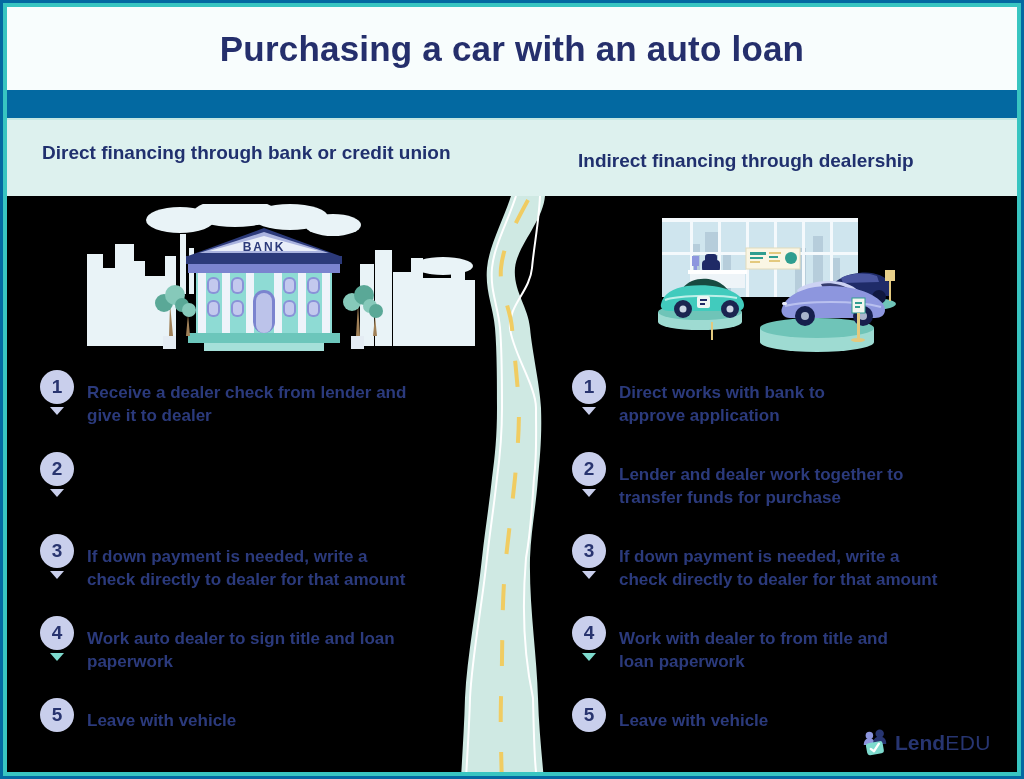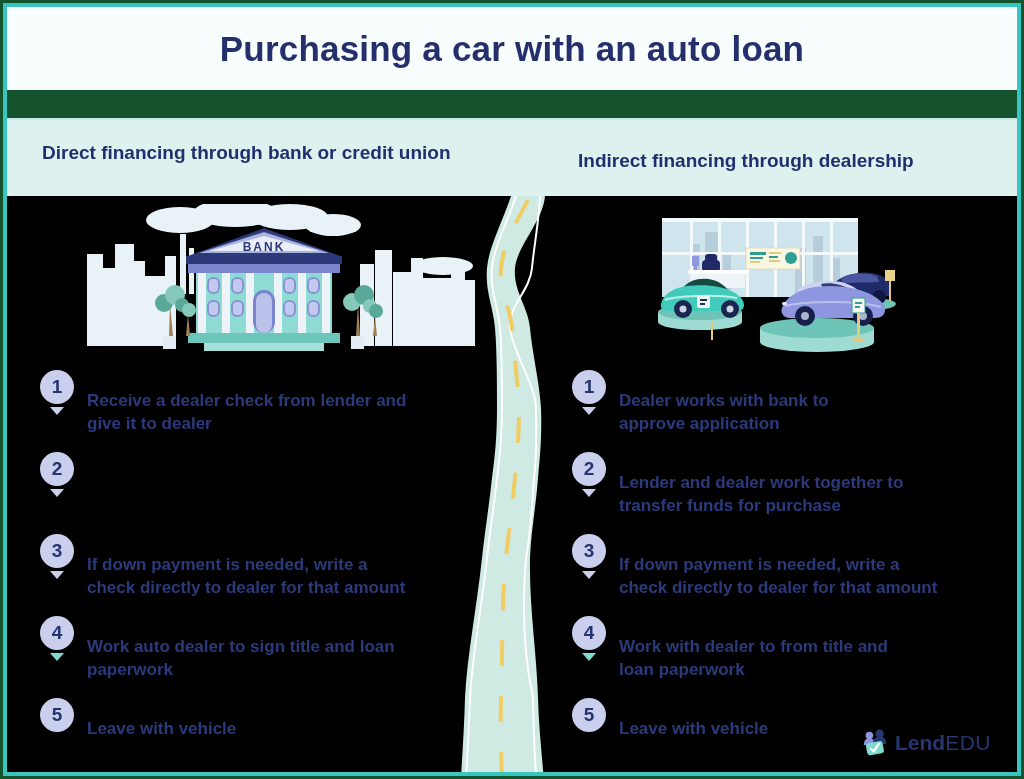--- a/index.html
+++ b/index.html
@@ -1,37 +1,37 @@
 <!DOCTYPE html>
 <html><head>
 <meta charset="utf-8">
 <style>
   html,body{margin:0;padding:0;background:#000;}
   body{width:1024px;height:779px;overflow:hidden;font-family:"Liberation Sans",sans-serif;}
-  .page{position:relative;width:1024px;height:779px;background:#14532d;box-sizing:border-box;padding:3px;}
+  .page{position:relative;width:1024px;height:779px;background:#0369a1;box-sizing:border-box;padding:3px;}
   .frame{box-sizing:content-box;width:1010px;height:765px;border:4px solid #38c5c1;display:flex;flex-direction:column;}
   .header{height:83px;background:#f8fdfd;display:flex;align-items:center;justify-content:center;}
   .title{font-size:35px;font-weight:800;color:#252f6c;letter-spacing:.2px;}
   .band{height:78px;background:#ddf1ee;border-top:2px solid #c3e7e3;box-sizing:border-box;position:relative;margin-top:28px;}
   .heading{position:absolute;font-size:19px;font-weight:800;color:#20306e;}
   .heading.left{left:35px;top:22px;}
   .heading.right{left:571px;top:30px;text-align:center;}
   .main{flex:1;background:#000;position:relative;overflow:hidden;}
   .art{position:absolute;}
   .steps{position:absolute;top:174px;width:430px;}
   .steps.leftcol{left:33px;}
   .steps.rightcol{left:565px;}
   .step{display:flex;gap:13px;height:82px;align-items:flex-start;}
   .badge-wrap{width:34px;display:flex;flex-direction:column;align-items:center;flex:0 0 34px;}
   .badge{width:34px;height:34px;border-radius:50%;background:#c9cfec;color:#28346f;
          font-size:19px;font-weight:800;line-height:34px;text-align:center;}
   .chev{width:0;height:0;border-left:7px solid transparent;border-right:7px solid transparent;
         border-top:8px solid #c9cfec;margin-top:3px;}
   .chev.teal{border-top-color:#7edbce;}
-  .step-text{font-size:17px;font-weight:800;color:#2b3a7c;line-height:23px;white-space:pre-line;margin-top:19px;}
+  .step-text{font-size:17px;font-weight:800;color:#2b3a7c;line-height:23px;white-space:pre-line;margin-top:11px;}
   .logo{position:absolute;right:26px;bottom:14px;display:flex;align-items:center;gap:5px;}
   .logo-text{font-size:21px;color:#273571;text-align:right;}
   .logo-text .lend{font-weight:800;}
   .logo-text .edu{font-weight:400;letter-spacing:.5px;}
 </style>
 </head>
 <body>
 
 <div class="page">
   <div class="frame">
@@ -261,21 +261,21 @@
           <div class="step-text">Leave with vehicle</div>
         </div>
       </div>
 
       <div class="steps rightcol">
         <div class="step">
           <div class="badge-wrap">
               <div class="badge">1</div>
           <div class="chev"></div>
             </div>
-          <div class="step-text">Dealer works with bank to
+          <div class="step-text">Direct works with bank to
 approve application</div>
         </div>
         <div class="step">
           <div class="badge-wrap">
               <div class="badge">2</div>
           <div class="chev"></div>
             </div>
           <div class="step-text">Lender and dealer work together to
 transfer funds for purchase</div>
         </div>

